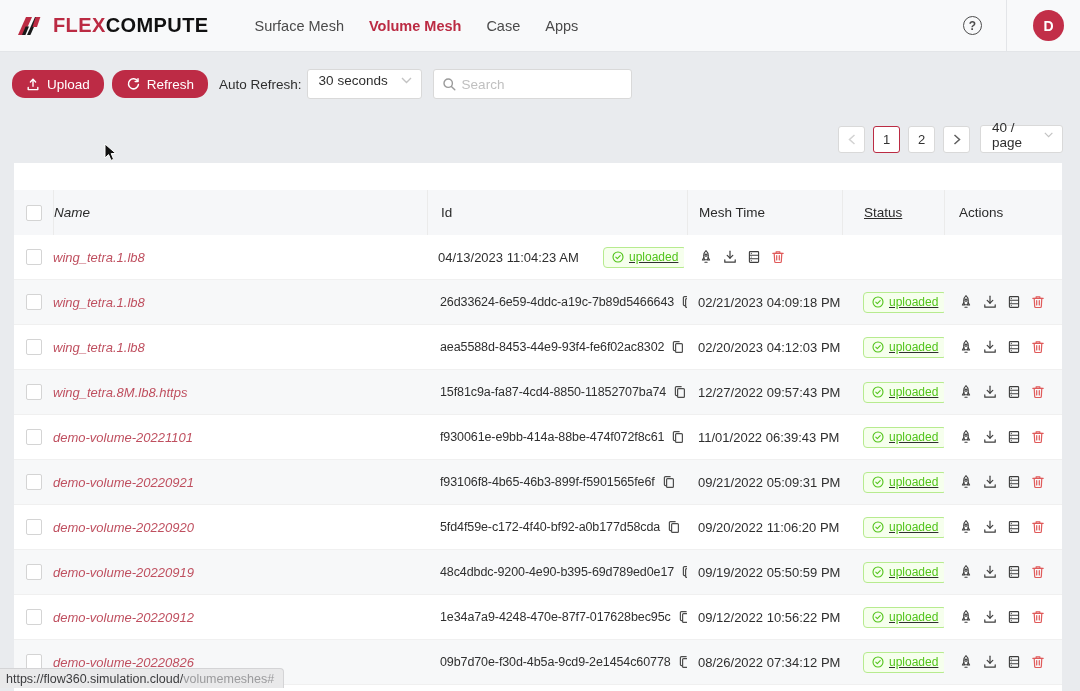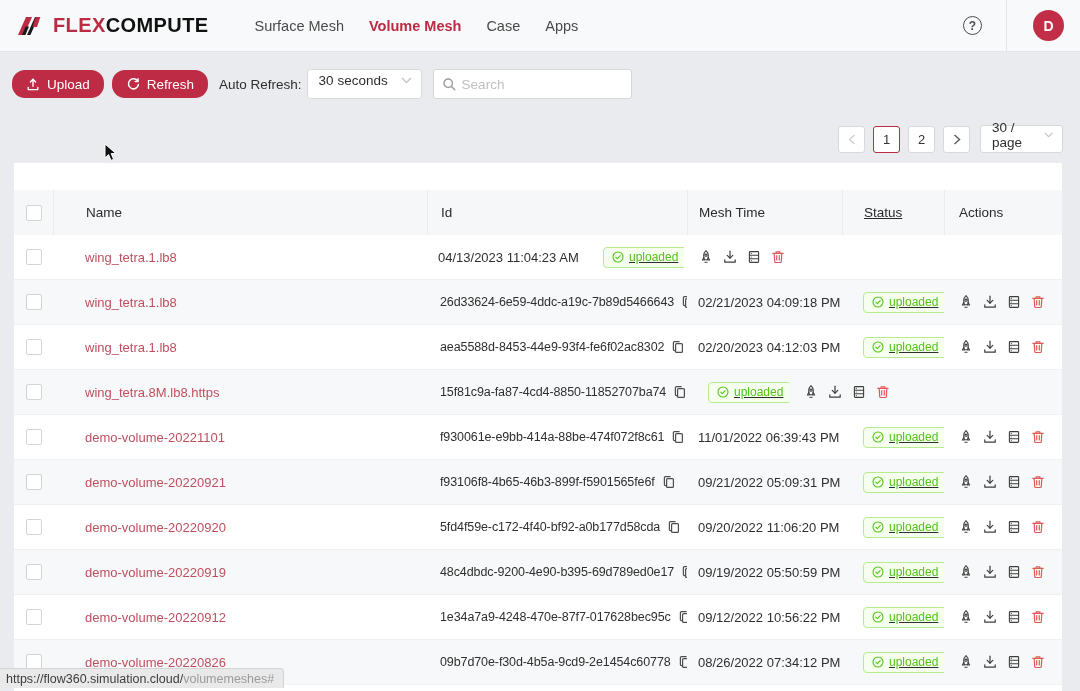--- a/index.html
+++ b/index.html
@@ -79,21 +79,21 @@
   .thead { background: #f6f7f9; }
   .thead .th {
     display: flex; align-items: center; font-size: 13.5px; color: #2b2b2b;
     border-left: 1px solid #ebebeb;
   }
   .thead .th:first-child { border-left: none; }
   .tr { border-bottom: 1px solid #f0f0f0; background: #fff; }
   .tr.alt { background: #f7f8f9; }
   .td { display: flex; align-items: center; font-size: 13px; color: #2f2f2f; overflow: hidden; white-space: nowrap; }
   .col-check   { width: 39px;  justify-content: center; }
-  .col-name    { width: 374px; padding-left: 32px; }
+  .col-name    { width: 374px; padding-left: 0; font-style: italic; }
   .col-id      { width: 260px; padding-left: 13px; gap: 7px; }
   .col-time    { width: 155px; padding-left: 11px; }
   .col-status  { width: 102px; padding-left: 21px; text-decoration: underline; }
   .col-actions { flex: 1; padding-left: 14px; gap: 8px; }
   .checkbox {
     width: 16px; height: 16px; background: #fff; border: 1px solid #d4d4d4;
     border-radius: 2px; cursor: pointer; display: inline-block;
   }
   .name-link { color: #bf4f5f; text-decoration: none; font-size: 13px; cursor: pointer; }
   .id-text { font-size: 12.5px; color: #2f2f2f; letter-spacing: -0.1px; }
@@ -178,21 +178,21 @@
       </svg>
   </span>
   <span class="page-btn current">1</span>
   <span class="page-btn">2</span>
   <span class="page-btn">
     <svg width="8" height="11" viewBox="0 0 8 11" fill="none" stroke="#5f5f5f" stroke-width="1.5">
         <path d="M1.5 1l5 4.5-5 4.5"></path>
       </svg>
   </span>
   <div class="select-box select-pagesize">
-    <span>30 / page</span>
+    <span>40 / page</span>
     <svg width="10" height="6" viewBox="0 0 11 7" fill="none" stroke="#c3c3c3" stroke-width="1.4">
         <path d="M1 1l4.5 4.5L10 1"></path>
       </svg>
   </div>
 </div>
 
 <div class="card">
   <div class="thead">
     <div class="th col-check">
         <span class="checkbox"></span>
@@ -396,20 +396,23 @@
     </div>
     <div class="td col-id">
       <span class="id-text">15f81c9a-fa87-4cd4-8850-11852707ba74</span>
       <span class="icon-btn">
         <svg width="14" height="14" viewBox="0 0 14 14" fill="none" stroke="#4d4d4d" stroke-width="1.2" stroke-linejoin="round">
           <rect x="4.6" y="3.6" width="6.8" height="8.8" rx="1"></rect>
           <path d="M4.6 10.6H3.4a1 1 0 0 1-1-1V2.6a1 1 0 0 1 1-1h5.2"></path>
         </svg>
       </span>
     </div>
+    <div class="td col-time">
+          <span>12/27/2022 09:57:43 PM</span>
+        </div>
     <div class="td col-status">
       <span class="badge">
         <svg width="12" height="12" viewBox="0 0 12 12" fill="none" stroke="#52c41a" stroke-width="1.1">
           <circle cx="6" cy="6" r="5"></circle>
               <path d="M3.8 6.1l1.5 1.5 2.9-3" stroke-linecap="round" stroke-linejoin="round"></path>
         </svg>
         <span>uploaded</span>
       </span>
     </div>
     <div class="td col-actions">

